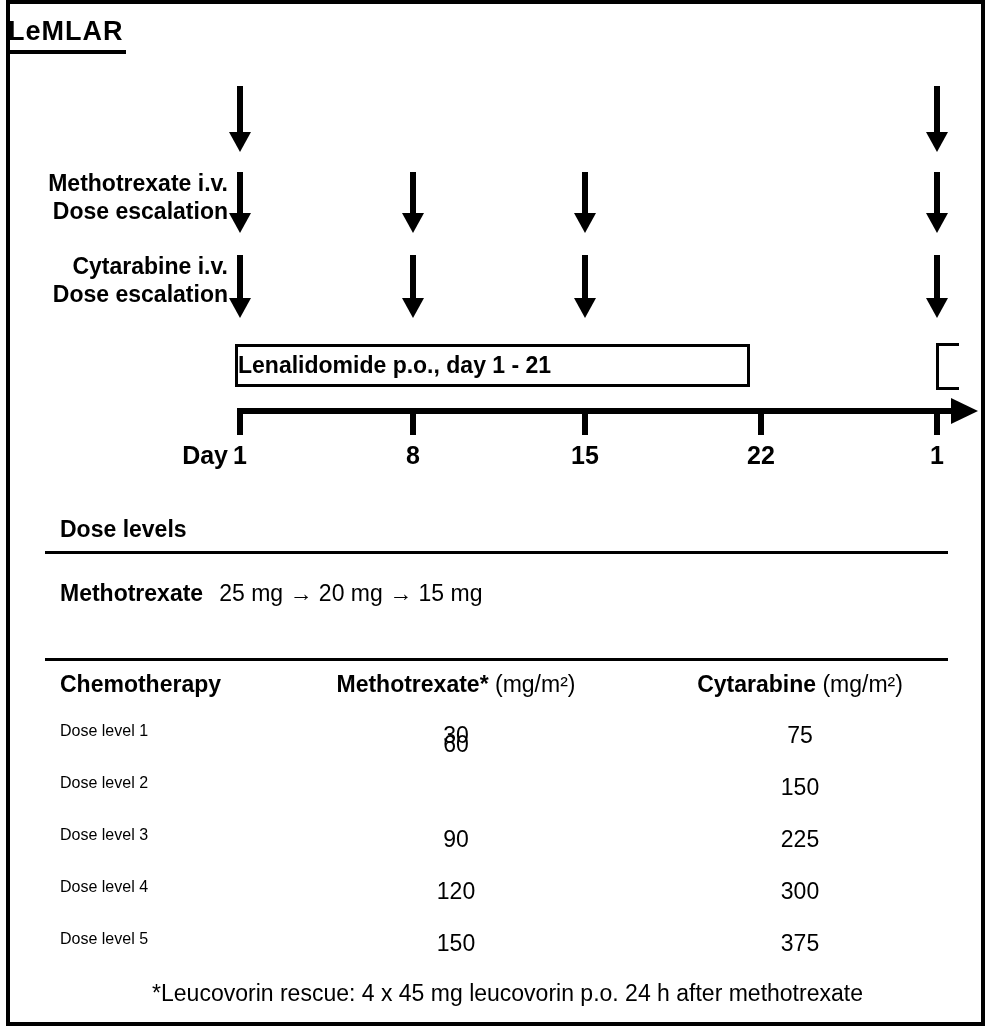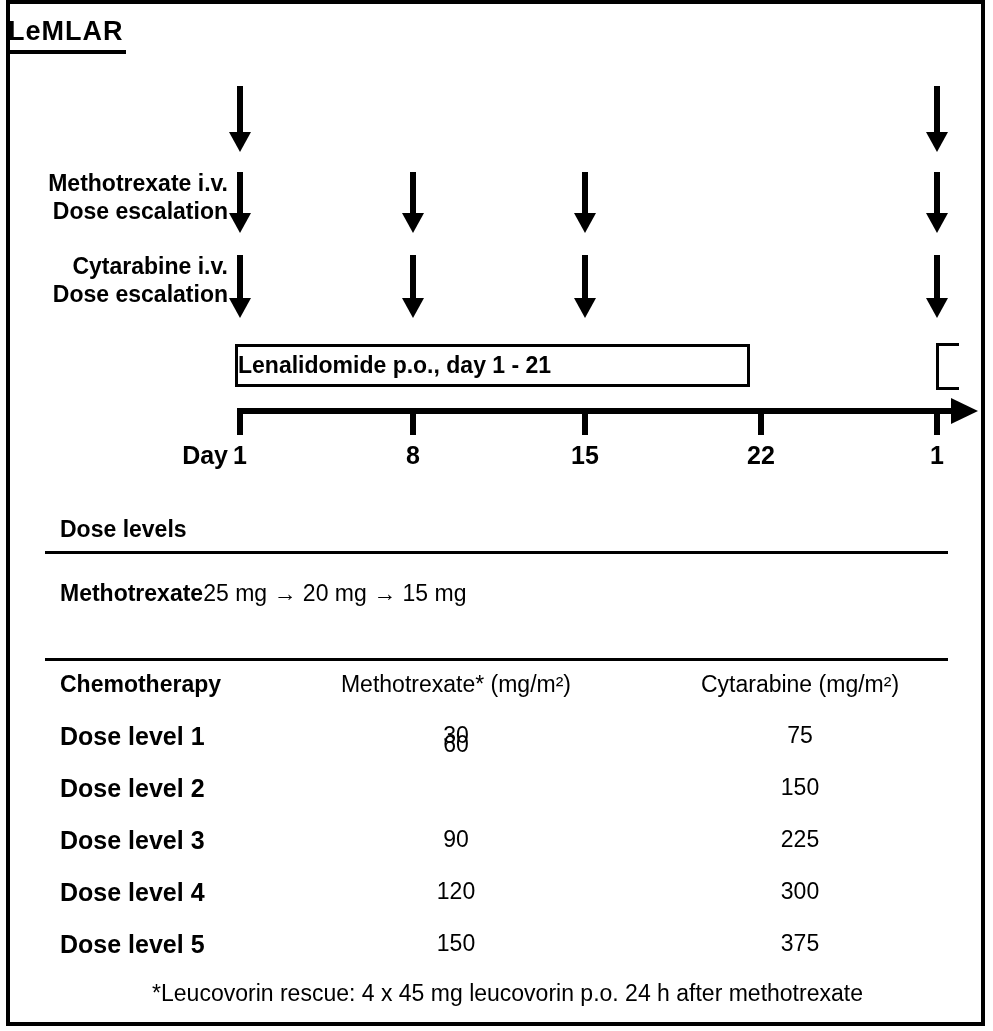--- a/index.html
+++ b/index.html
@@ -63,29 +63,29 @@
   .day-prefix {
     position:absolute; top:441px; left:128px; width:100px; text-align:right;
     font-size:25px; font-weight:bold;
   }
 
   
   .section-heading { position:absolute; left:60px; top:516px; font-size:23px; font-weight:bold; }
   .rule { position:absolute; left:45px; width:903px; height:3px; background:#000; }
   .len-dose-line { position:absolute; left:60px; top:580px; font-size:23px; }
   .len-dose-line .drug-name { font-weight:bold; }
-  .len-dose-line .sequence { }
+  .len-dose-line .sequence { margin-left:16px; }
   .note-line { position:absolute; left:60px; top:614px; font-size:23px; }
 
   .th-col1 { position:absolute; left:60px; top:671px; font-size:23px; font-weight:bold; }
   .th-col2 { position:absolute; left:306px; top:671px; width:300px; text-align:center; font-size:23px; }
   .th-col3 { position:absolute; left:650px; top:671px; width:300px; text-align:center; font-size:23px; }
-  .th-col2 .drug-name, .th-col3 .drug-name { font-weight:normal; }
-
-  .row-level { position:absolute; left:60px; font-size:25px;font-weight:bold; }
+  .th-col2 .drug-name, .th-col3 .drug-name { font-weight:bold; }
+
+  .row-level { position:absolute; left:60px; font-size:16px; }
   .row-mtx   { position:absolute; left:306px; width:300px; text-align:center; font-size:23px; }
   .row-cyt   { position:absolute; left:650px; width:300px; text-align:center; font-size:23px; }
 
   .footnote { position:absolute; left:6px; top:980px; width:979px; text-align:center; font-size:23px;margin-left:12px; }
 </style>
 </head>
 <body>
 
 <div class="canvas">
   <div class="frame"></div>

